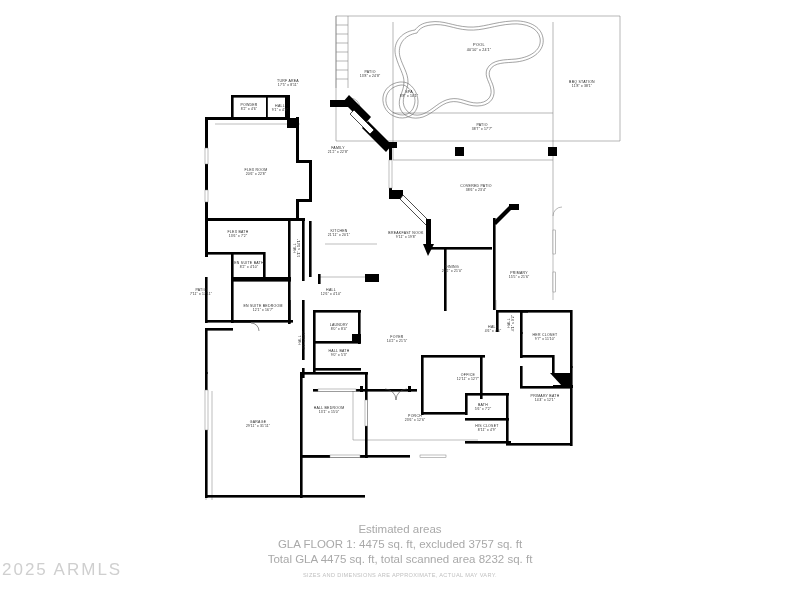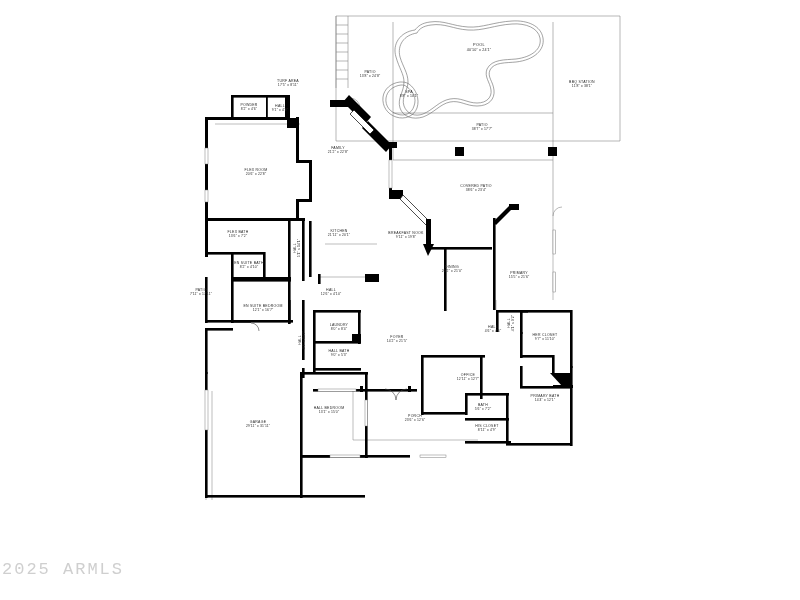--- a/index.html
+++ b/index.html
@@ -7,21 +7,21 @@
     width:800px;height:600px;background:#ffffff;
     font-family:"Liberation Sans", sans-serif;
     overflow:hidden;position:relative;
   }
   #plan-root{position:absolute;inset:0;}
 
   
   .watermark{
     position:absolute;left:2px;top:560px;
     font-size:17px;letter-spacing:2px;color:#cfcfcf;
-    font-family:Liberation Mono, monospace;
+    font-family:Liberation Sans, sans-serif;
     user-select:none;white-space:nowrap;
   }
 
   
   .footer{
     position:absolute;left:0;right:0;top:522px;
     text-align:center;color:#a9a9a9;
   }
   .footer .f1{font-size:11.5px;line-height:15px;}
   .footer .f2{font-size:11.5px;line-height:15px;}
@@ -388,14 +388,20 @@
           <span class="nm">HALL</span>
           <span class="dm">3'7" x 14'7"</span>
         </div>
         <div class="lbl rot" style="left: 511px; top: 323px;">
           <span class="nm">HALL</span>
           <span class="dm">4'1" x 9'2"</span>
         </div>
       </div>
   </div>
 
+  <div class="footer">
+    <div class="f1">Estimated areas</div>
+    <div class="f2">GLA FLOOR 1: 4475 sq. ft, excluded 3757 sq. ft</div>
+    <div class="f3">Total GLA 4475 sq. ft, total scanned area 8232 sq. ft</div>
+    <div class="f4">SIZES AND DIMENSIONS ARE APPROXIMATE, ACTUAL MAY VARY.</div>
+  </div>
 
 </div>
 
 </body></html>

